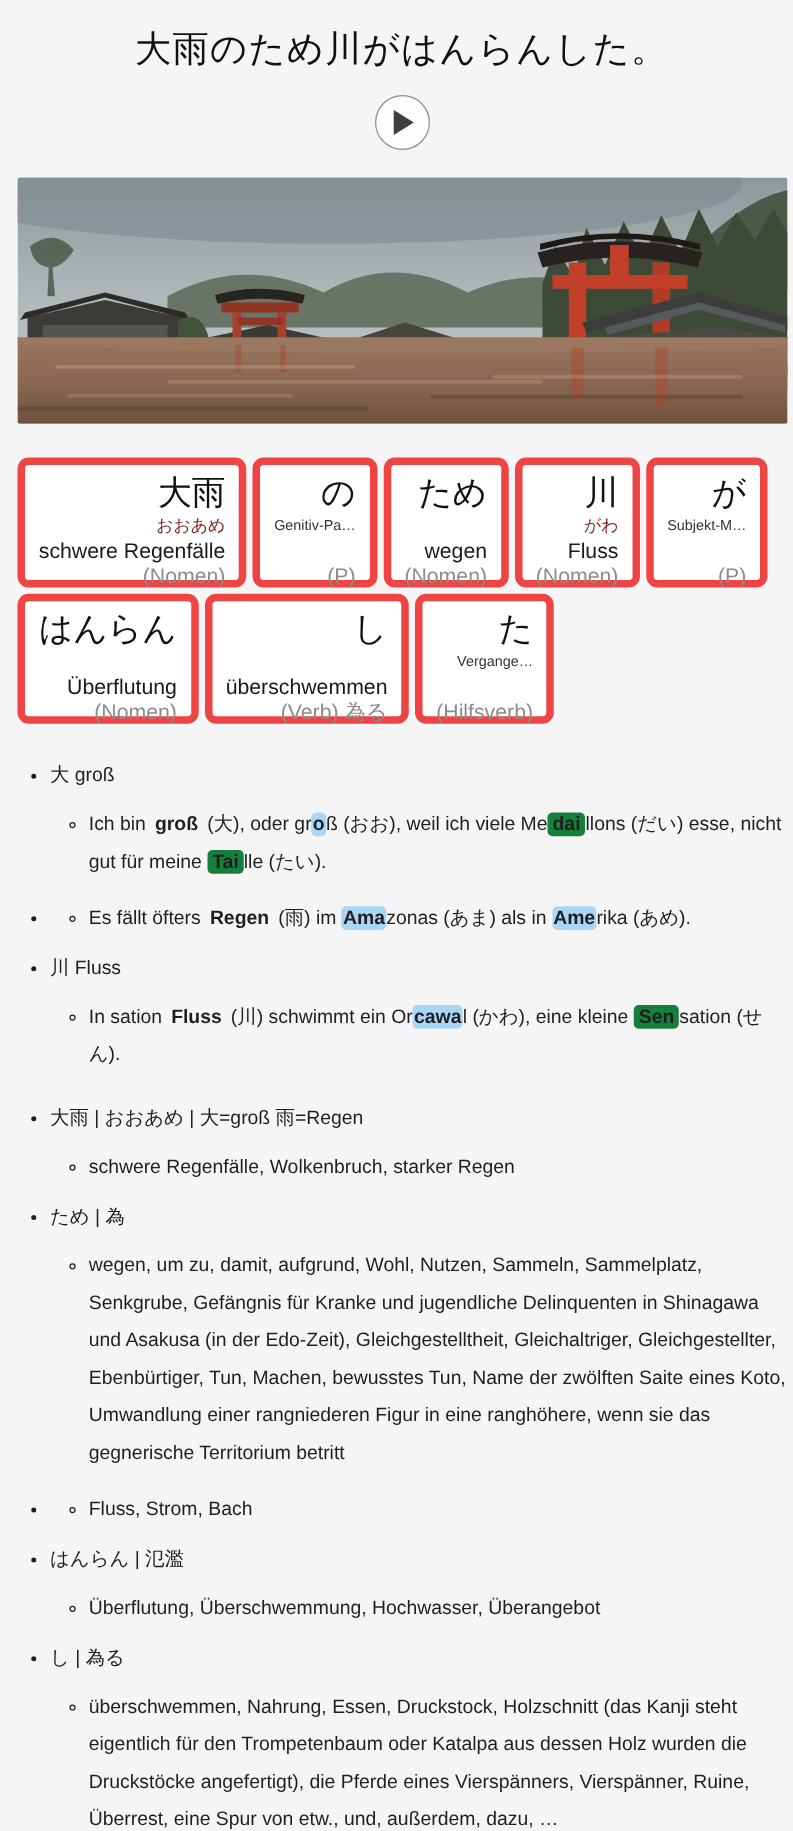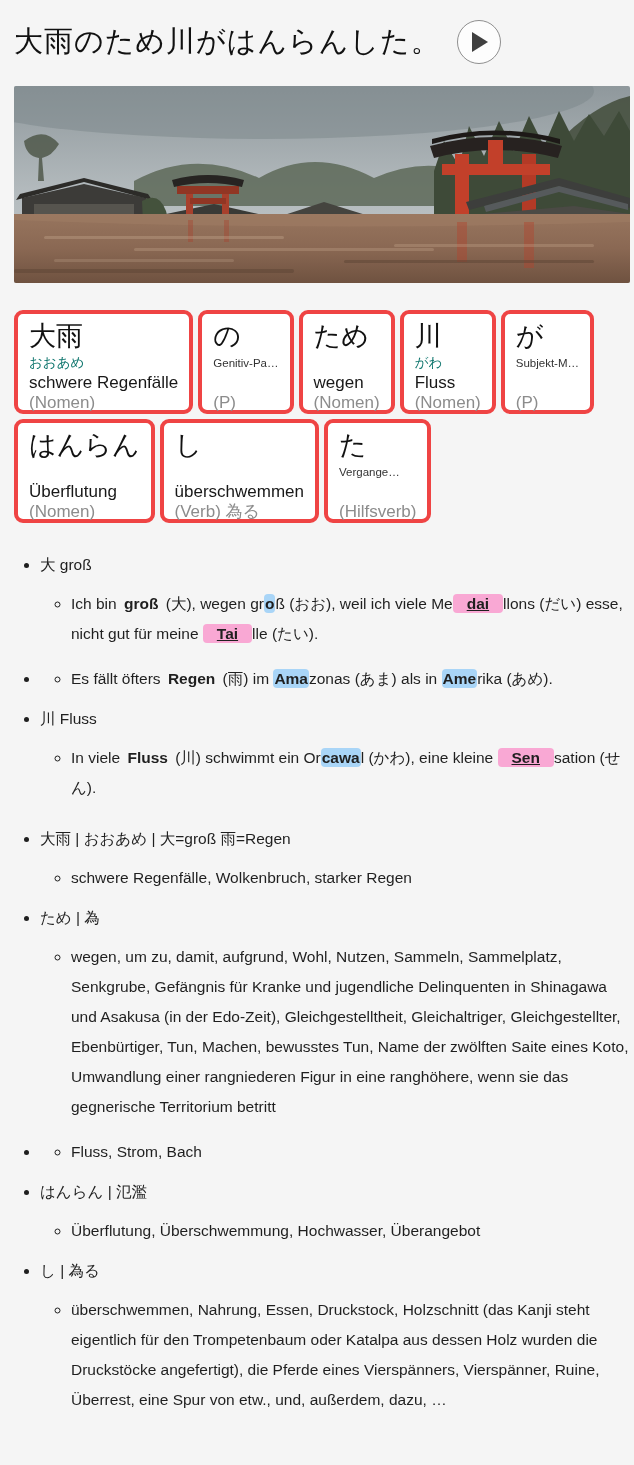--- a/index.html
+++ b/index.html
@@ -5,59 +5,59 @@
   * { box-sizing: border-box; margin: 0; padding: 0; }
   html, body { background: #f5f5f5; }
   body {
     width: 634px; min-height: 1465px;
     font-family: "Liberation Sans", "DejaVu Sans", sans-serif;
     color: #1c1c1c;
   }
   .page { padding: 16px 5px 20px 14px; }
 
   
-  .title-row { display: flex; align-items: center; gap: 16px; margin-top: 4px; }
+  .title-row { display: flex; align-items: center; gap: 16px; margin-top: 4px; flex-direction: column; }
   .jp-title { font-size: 29px; font-weight: 500; letter-spacing: 1px; color: #111; }
   .play-btn {
     width: 44px; height: 44px; border-radius: 50%;
     border: 1px solid #8f8f8f; background: #fdfdfd;
     display: inline-flex; align-items: center; justify-content: center;
     cursor: pointer; flex: 0 0 auto;
   }
   .translation { margin-top: 28px; font-size: 16px; color: #202020; }
 
   
   .photo { margin-top: 22px; width: 616px; height: 197px; border-radius: 2px; overflow: hidden; display:block; }
 
   
   .cards { margin-top: 27px; display: flex; flex-wrap: wrap; gap: 5px; width: 610px; }
   .card {
-    background: #fff; border: 4px solid #ef4444; border-radius: 9px;
+    background: #fff; border: 6px solid #ef4444; border-radius: 9px;
     padding: 5px 11px 8px 11px; height: 104px;
-    display: flex; flex-direction: column; cursor: pointer;
+    display: flex; flex-direction: column; cursor: pointer; text-align: right;
   }
   .card .word { font-size: 27px; line-height: 35px; color: #111; white-space: nowrap; }
-  .card .reading { font-size: 13.5px; line-height: 18px; min-height: 18px; color: #0f766e; white-space: nowrap; }
+  .card .reading { font-size: 13.5px; line-height: 18px; min-height: 18px; color: #7f1d1d; white-space: nowrap; }
   .card .reading.desc { font-size: 11.5px; color: #333; }
   .card .meaning { font-size: 17px; line-height: 21px; min-height: 21px; color: #181818; white-space: nowrap; }
   .card .pos { font-size: 17px; line-height: 19px; color: #8c8c8c; margin-top: auto; white-space: nowrap; }
 
   
   .notes { margin-top: 32px; font-size: 15.5px; color: #1f1f1f; }
   ul.lv1 { list-style: disc; padding-left: 26px; }
   ul.lv1 > li { margin: 15px 0; }
   ul.lv2 { list-style: circle; padding-left: 31px; margin-top: 14px; }
   ul.lv2 > li { line-height: 30px; max-width: 575px; }
   .group-vocab { margin-top: 26px; }
   .head { line-height: 20px; }
 
   .bw { font-weight: 700; padding: 0 3px; text-align: right; }
   .b  { font-weight: 700; }
   .hl-blue { background: #a9d5f7; border-radius: 4px; padding: 1px 1px; }
-  .hl-red  { background: #f9a8d4; border-radius: 4px; padding: 1px 14px; text-decoration: underline; }
+  .hl-red  { background: #15803d; border-radius: 4px; padding: 1px 4px; }
 </style>
 </head>
 <body>
 
 <div class="page">
 
   <div class="title-row">
     <div class="jp-title">大雨のため川がはんらんした。</div>
     <button class="play-btn">
       <span style="display:inline-flex;">
@@ -188,32 +188,32 @@
       <span class="meaning"></span>
       <span class="pos">(Hilfsverb)</span>
     </div>
   </div>
 
   <div class="notes">
     <ul class="lv1">
       <li>
         <div class="head">大 groß</div>
         <ul class="lv2">
-            <li><span>Ich bin </span><span class="bw">groß</span><span> (大), wegen gr</span><span class="b hl-blue">o</span><span>ß (おお), weil ich viele Me</span><span class="b hl-red">dai</span><span>llons (だい) esse, nicht gut für meine </span><span class="b hl-red">Tai</span><span>lle (たい).</span></li>
+            <li><span>Ich bin </span><span class="bw">groß</span><span> (大), oder gr</span><span class="b hl-blue">o</span><span>ß (おお), weil ich viele Me</span><span class="b hl-red">dai</span><span>llons (だい) esse, nicht gut für meine </span><span class="b hl-red">Tai</span><span>lle (たい).</span></li>
           </ul>
       </li>
       <li>
         <ul class="lv2">
             <li><span>Es fällt öfters </span><span class="bw">Regen</span><span> (雨) im </span><span class="b hl-blue">Ama</span><span>zonas (あま) als in </span><span class="b hl-blue">Ame</span><span>rika (あめ).</span></li>
           </ul>
       </li>
       <li>
         <div class="head">川 Fluss</div>
         <ul class="lv2">
-            <li><span>In viele </span><span class="bw">Fluss</span><span> (川) schwimmt ein Or</span><span class="b hl-blue">cawa</span><span>l (かわ), eine kleine </span><span class="b hl-red">Sen</span><span>sation (せん).</span></li>
+            <li><span>In sation </span><span class="bw">Fluss</span><span> (川) schwimmt ein Or</span><span class="b hl-blue">cawa</span><span>l (かわ), eine kleine </span><span class="b hl-red">Sen</span><span>sation (せん).</span></li>
           </ul>
       </li>
     </ul>
 
     <ul class="lv1 group-vocab">
       <li>
         <div class="head">大雨 | おおあめ | 大=groß 雨=Regen</div>
         <ul class="lv2">
             <li><span>schwere Regenfälle, Wolkenbruch, starker Regen</span></li>
           </ul>

